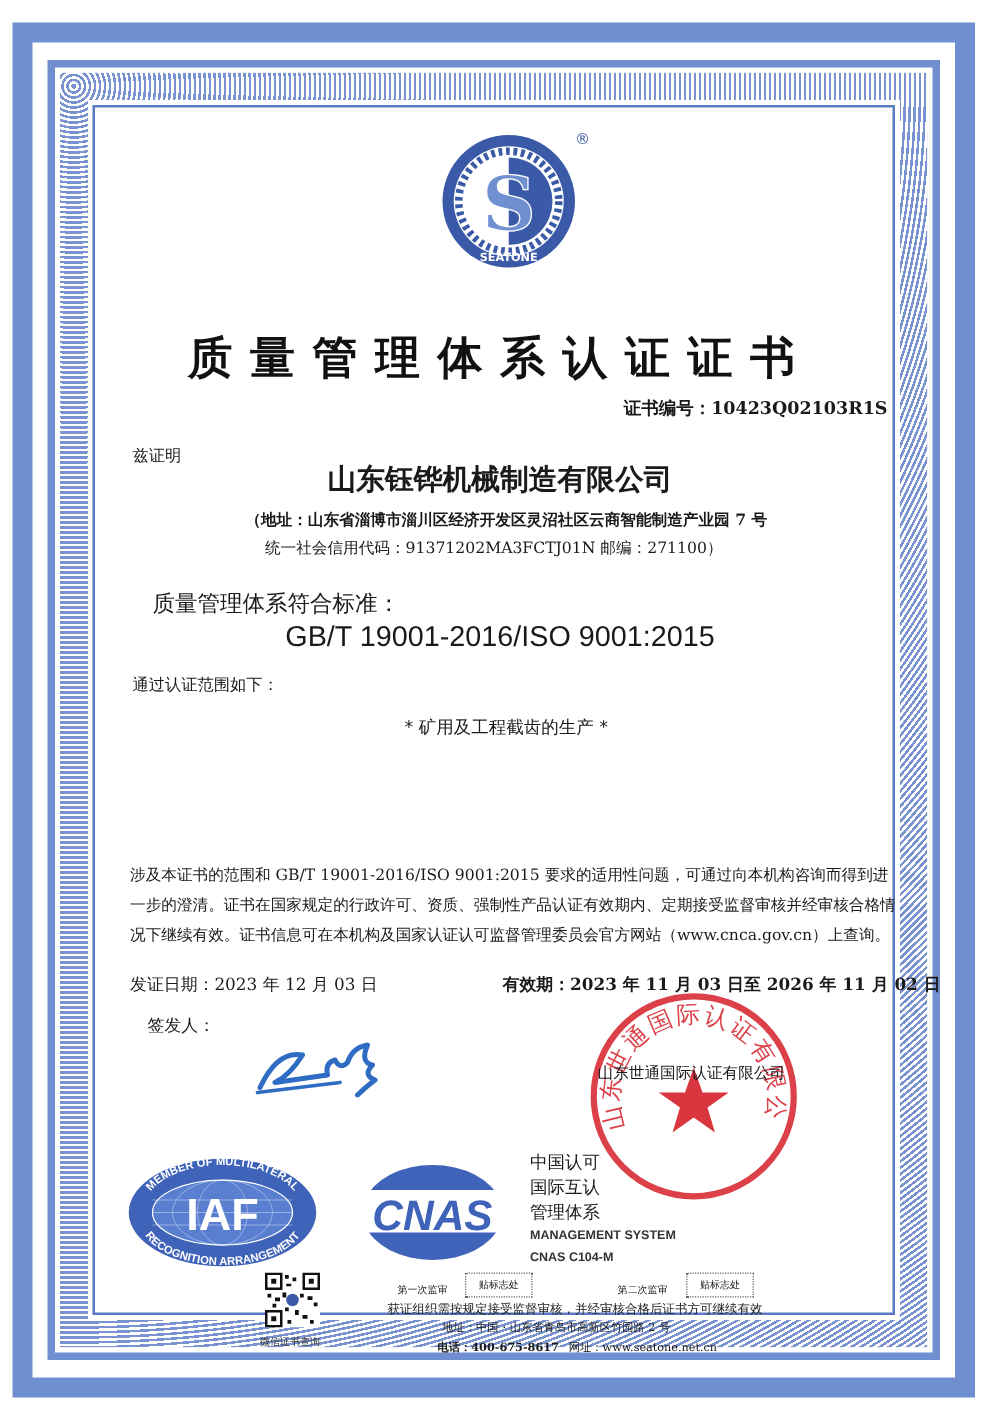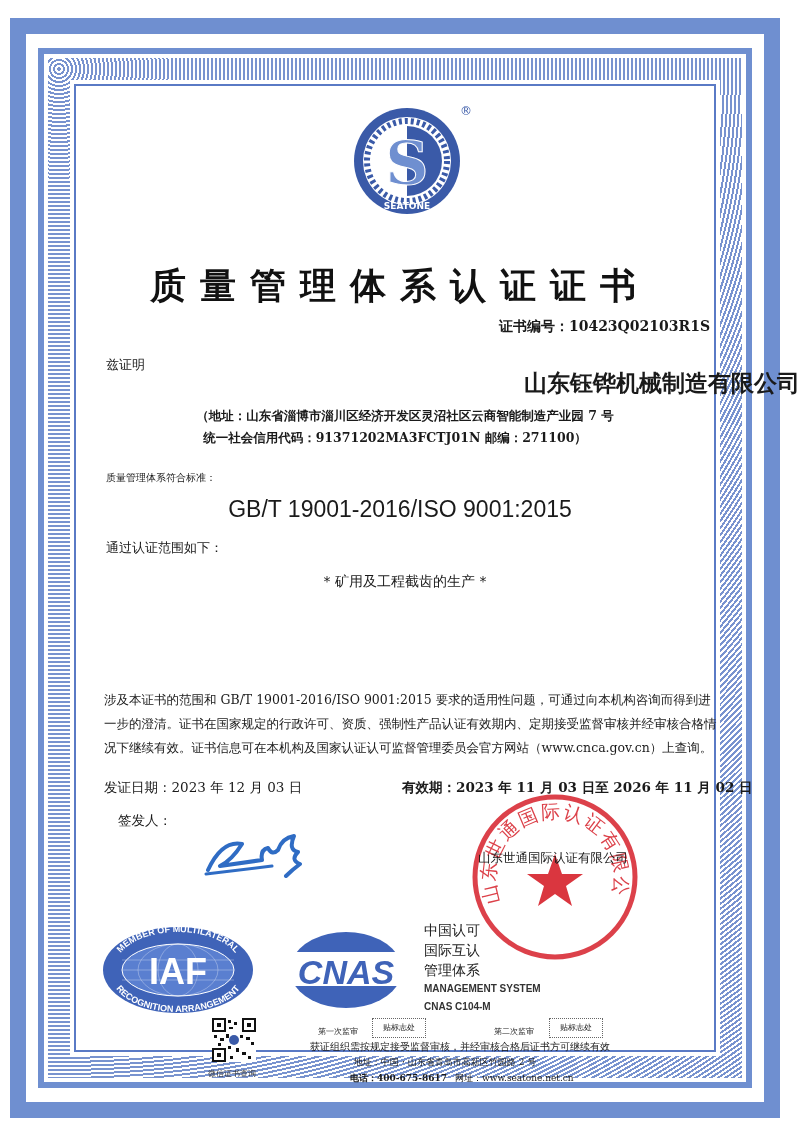--- a/index.html
+++ b/index.html
@@ -13,24 +13,24 @@
     -webkit-mask-composite: xor; mask-composite: exclude; opacity:0.75; }
   .inner-panel { position:absolute; left:74px; top:84px; width:642px; height:968px; border:2px solid #5a7ac5; box-sizing:border-box; background:#fff; }
 
   .logo { position:absolute; left:352px; top:106px; width:110px; height:110px; }
   .reg-mark { position:absolute; left:460px; top:104px; font-family:"DejaVu Sans",sans-serif; font-size:12px; color:#3a5aa8; }
 
   .title { position:absolute; left:0; width:800px; top:262px; text-align:center; font-family:"DejaVu Serif",serif; font-weight:bold; font-size:36px; letter-spacing:14px; color:#111; }
   .cert-no { position:absolute; right:90px; top:318px; font-size:14px; font-weight:bold; }
   .cert-no .lbl { font-family:"DejaVu Sans",sans-serif; }
   .hereby { position:absolute; left:106px; top:356px; font-size:13px; }
-  .company { position:absolute; left:0; width:800px; top:368px; text-align:right; font-family:"DejaVu Sans",sans-serif; font-size:23px; font-weight:bold; }
+  .company { position:absolute; left:0; width:800px; top:368px; text-align:center; font-family:"DejaVu Sans",sans-serif; font-size:23px; font-weight:bold; }
   .addr { position:absolute; left:0; width:810px; top:408px; text-align:center; font-size:12.5px; font-weight:bold; }
-  .credit { position:absolute; left:0; width:790px; top:430px; text-align:center; font-size:12.5px; font-weight:bold; }
-  .std-label { position:absolute; left:106px; top:471px; font-size:10px;text-align:right; }
+  .credit { position:absolute; left:0; width:790px; top:430px; text-align:center; font-size:12.5px; font-weight:normal; }
+  .std-label { position:absolute; left:122px; top:471px; font-size:18px;text-align:right; }
   .std-value { position:absolute; left:0; width:800px; top:496px; text-align:center; font-family:"Liberation Sans",sans-serif; font-size:23px; }
   .scope-label { position:absolute; left:106px; top:539px; font-size:13px; }
   .scope-value { position:absolute; left:0; width:810px; top:573px; text-align:center; font-family:"DejaVu Sans",sans-serif; font-size:14px; }
 
   .notice { position:absolute; left:104px; top:688px; width:614px; font-size:12.5px; line-height:24px; }
   .issue-date { position:absolute; left:104px; top:779px; font-size:13.5px; }
   .valid { position:absolute; left:402px; top:779px; font-size:13.5px;font-weight:bold; }
   .signer { position:absolute; left:118px; top:812px; font-size:13.5px; }
   .signature { position:absolute; left:202px; top:830px; width:110px; height:48px; }
   .seal { position:absolute; left:470px; top:792px; width:170px; height:170px; }

